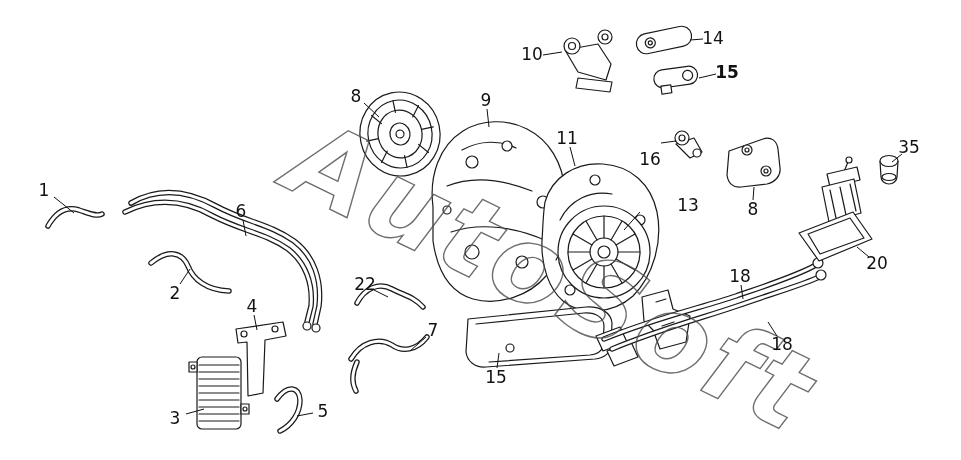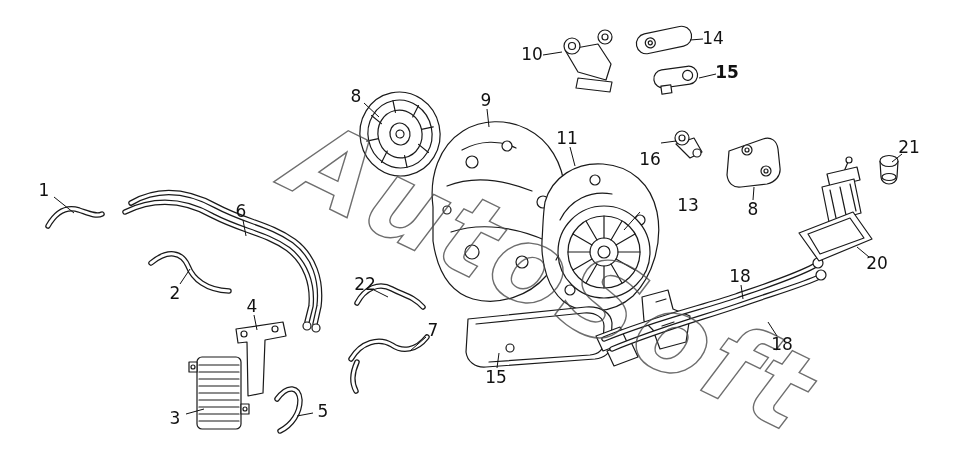--- a/index.html
+++ b/index.html
@@ -232,16 +232,16 @@
       <div class="callout" style="left: 567px; top: 138px;">11</div>
       <div class="callout" style="left: 532px; top: 54px;">10</div>
       <div class="callout" style="left: 647px; top: 205px; margin-left: 41px;">13</div>
       <div class="callout" style="left: 713px; top: 38px;">14</div>
       <div class="callout" style="left: 727px; top: 72px; font-weight: bold;">15</div>
       <div class="callout" style="left: 650px; top: 159px; text-align: right;">16</div>
       <div class="callout" style="left: 753px; top: 209px;">8</div>
       <div class="callout" style="left: 740px; top: 276px;">18</div>
       <div class="callout" style="left: 782px; top: 344px;">18</div>
       <div class="callout" style="left: 877px; top: 263px;">20</div>
-      <div class="callout" style="left: 909px; top: 147px;">21</div>
+      <div class="callout" style="left: 909px; top: 147px;">35</div>
       <div class="callout" style="left: 365px; top: 284px;">22</div>
     </div>
 </div>
 
 </body></html>

